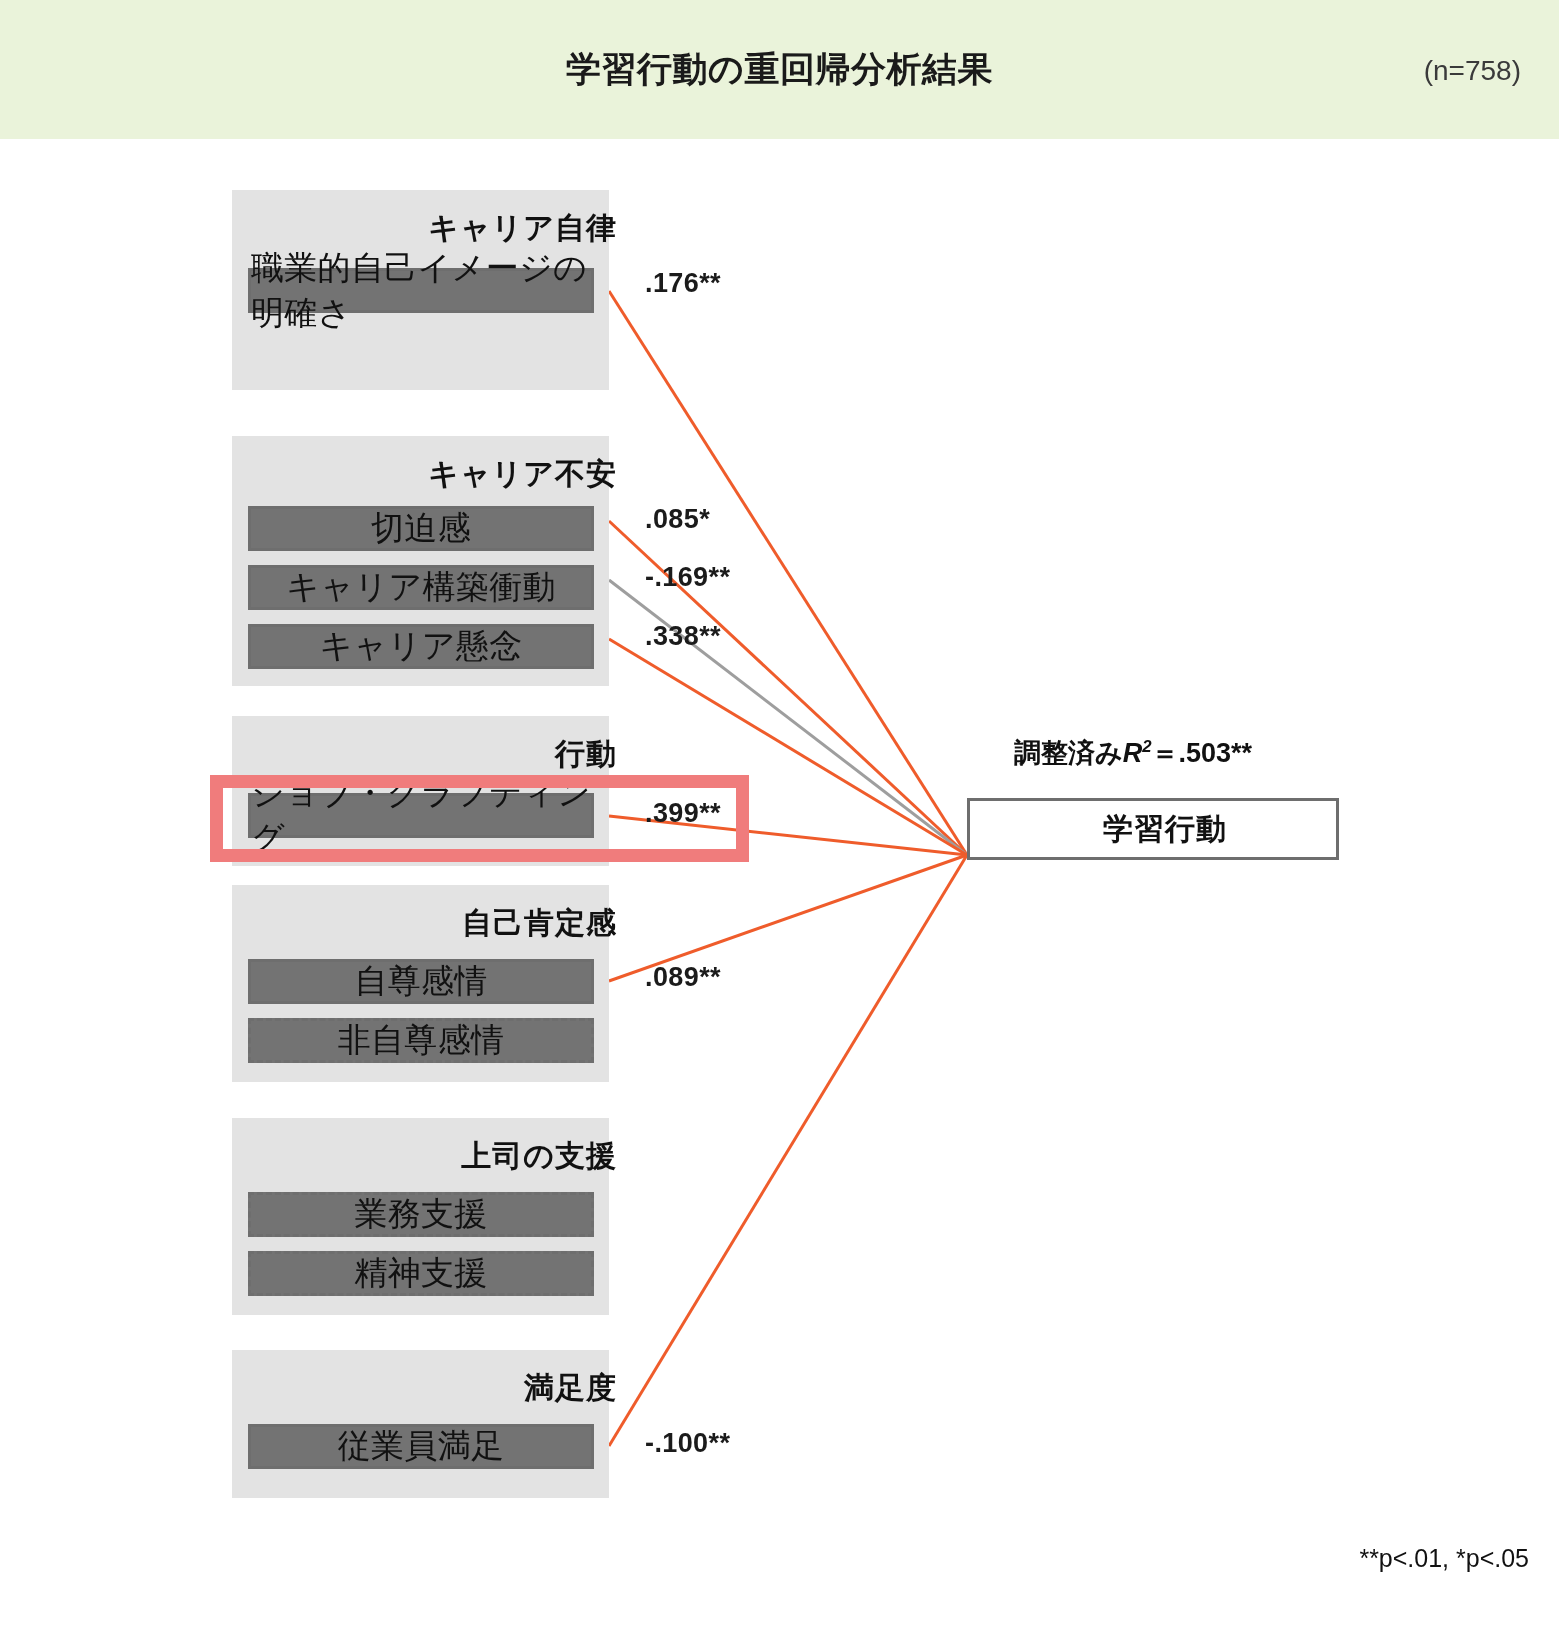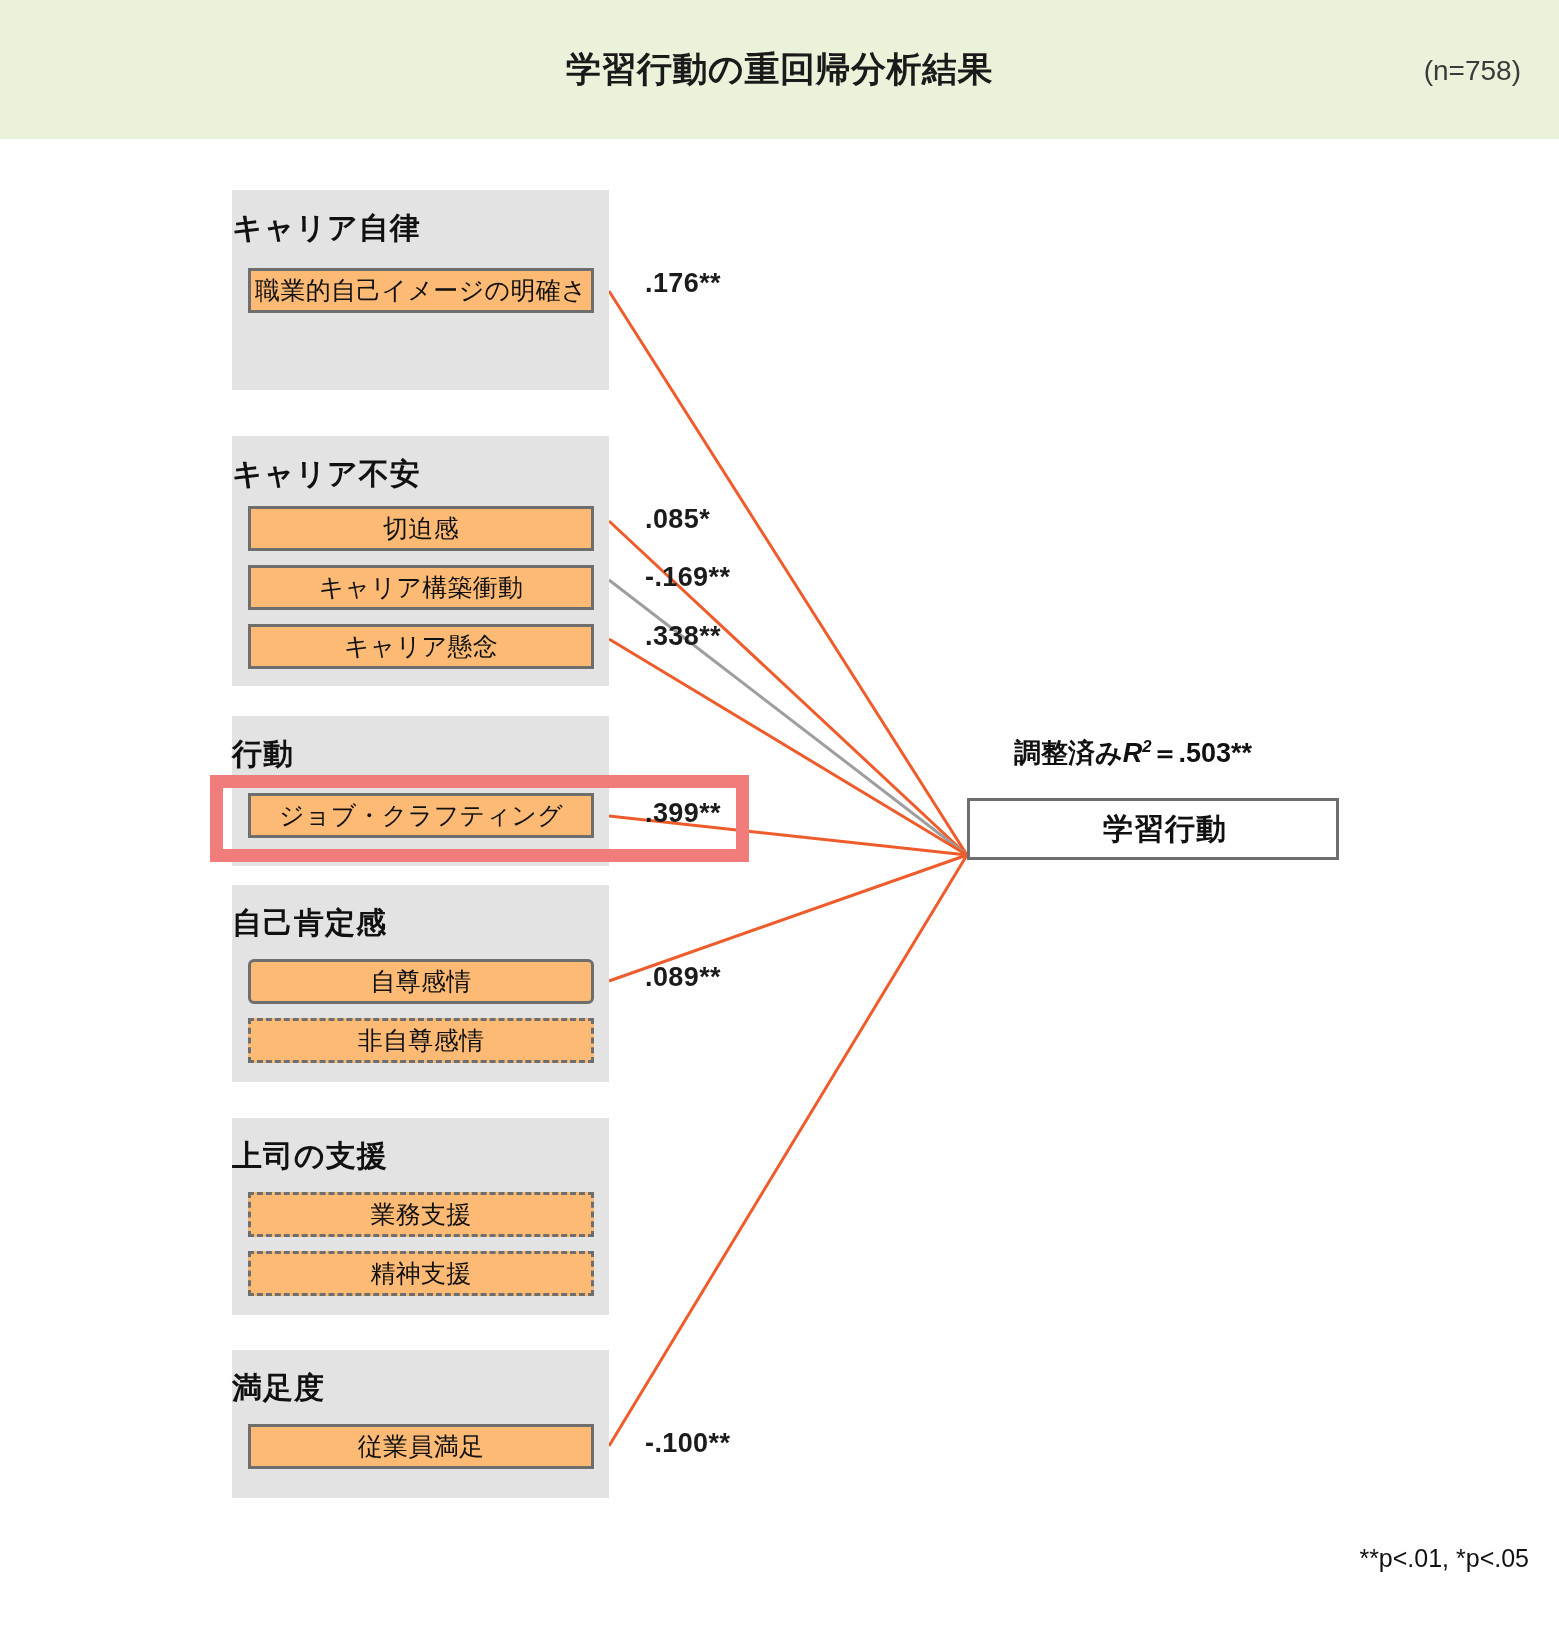--- a/index.html
+++ b/index.html
@@ -30,30 +30,31 @@
   
   #connectors{position:absolute;left:0;top:0;width:1559px;height:1625px;}
 
   
   .group{
     position:absolute;
     background:#e3e3e3;
     box-sizing:border-box;
   }
   .group-title{
-    position:absolute;left:0;width:100%;text-align:left;
+    position:absolute;left:0;width:100%;text-align:right;
     font-size:30px;font-weight:700;color:#111;
     letter-spacing:1px;
+    padding-left:8px;
   }
   .item{
     position:absolute;
     box-sizing:border-box;
-    background:#fdba74;
+    background:#737373;
     display:flex;align-items:center;justify-content:center;
-    font-size:25px;color:#111;
+    font-size:33px;color:#111;
     letter-spacing:.3px;
   }
   .item.solid{border:3px solid #6e6e6e;}
   .item.dashed{border:3px dashed #6e6e6e;}
 
   
   .highlight{
     position:absolute;
     border:13px solid #f07c7c;
     box-sizing:border-box;
@@ -133,21 +134,21 @@
 
   <div class="group" style="left:232px;top:716px;width:377px;height:150px;">
     <div class="group-title" style="top:18px;">行動</div>
     <div class="item solid" style="left:16px;top:77px;width:346px;height:45px;">ジョブ・クラフティング</div>
   </div>
 
   <div class="highlight" style="left:210px;top:775px;width:539px;height:87px;"></div>
 
   <div class="group" style="left:232px;top:885px;width:377px;height:197px;">
     <div class="group-title" style="top:18px;">自己肯定感</div>
-    <div class="item solid" style="left:16px;top:74px;width:346px;height:45px;border-radius:6px;">自尊感情</div>
+    <div class="item solid" style="left:16px;top:74px;width:346px;height:45px;">自尊感情</div>
     <div class="item dashed" style="left:16px;top:133px;width:346px;height:45px;">非自尊感情</div>
   </div>
 
   <div class="group" style="left:232px;top:1118px;width:377px;height:197px;">
     <div class="group-title" style="top:18px;">上司の支援</div>
     <div class="item dashed" style="left:16px;top:74px;width:346px;height:45px;">業務支援</div>
     <div class="item dashed" style="left:16px;top:133px;width:346px;height:45px;">精神支援</div>
   </div>
 
   <div class="group" style="left:232px;top:1350px;width:377px;height:148px;">

